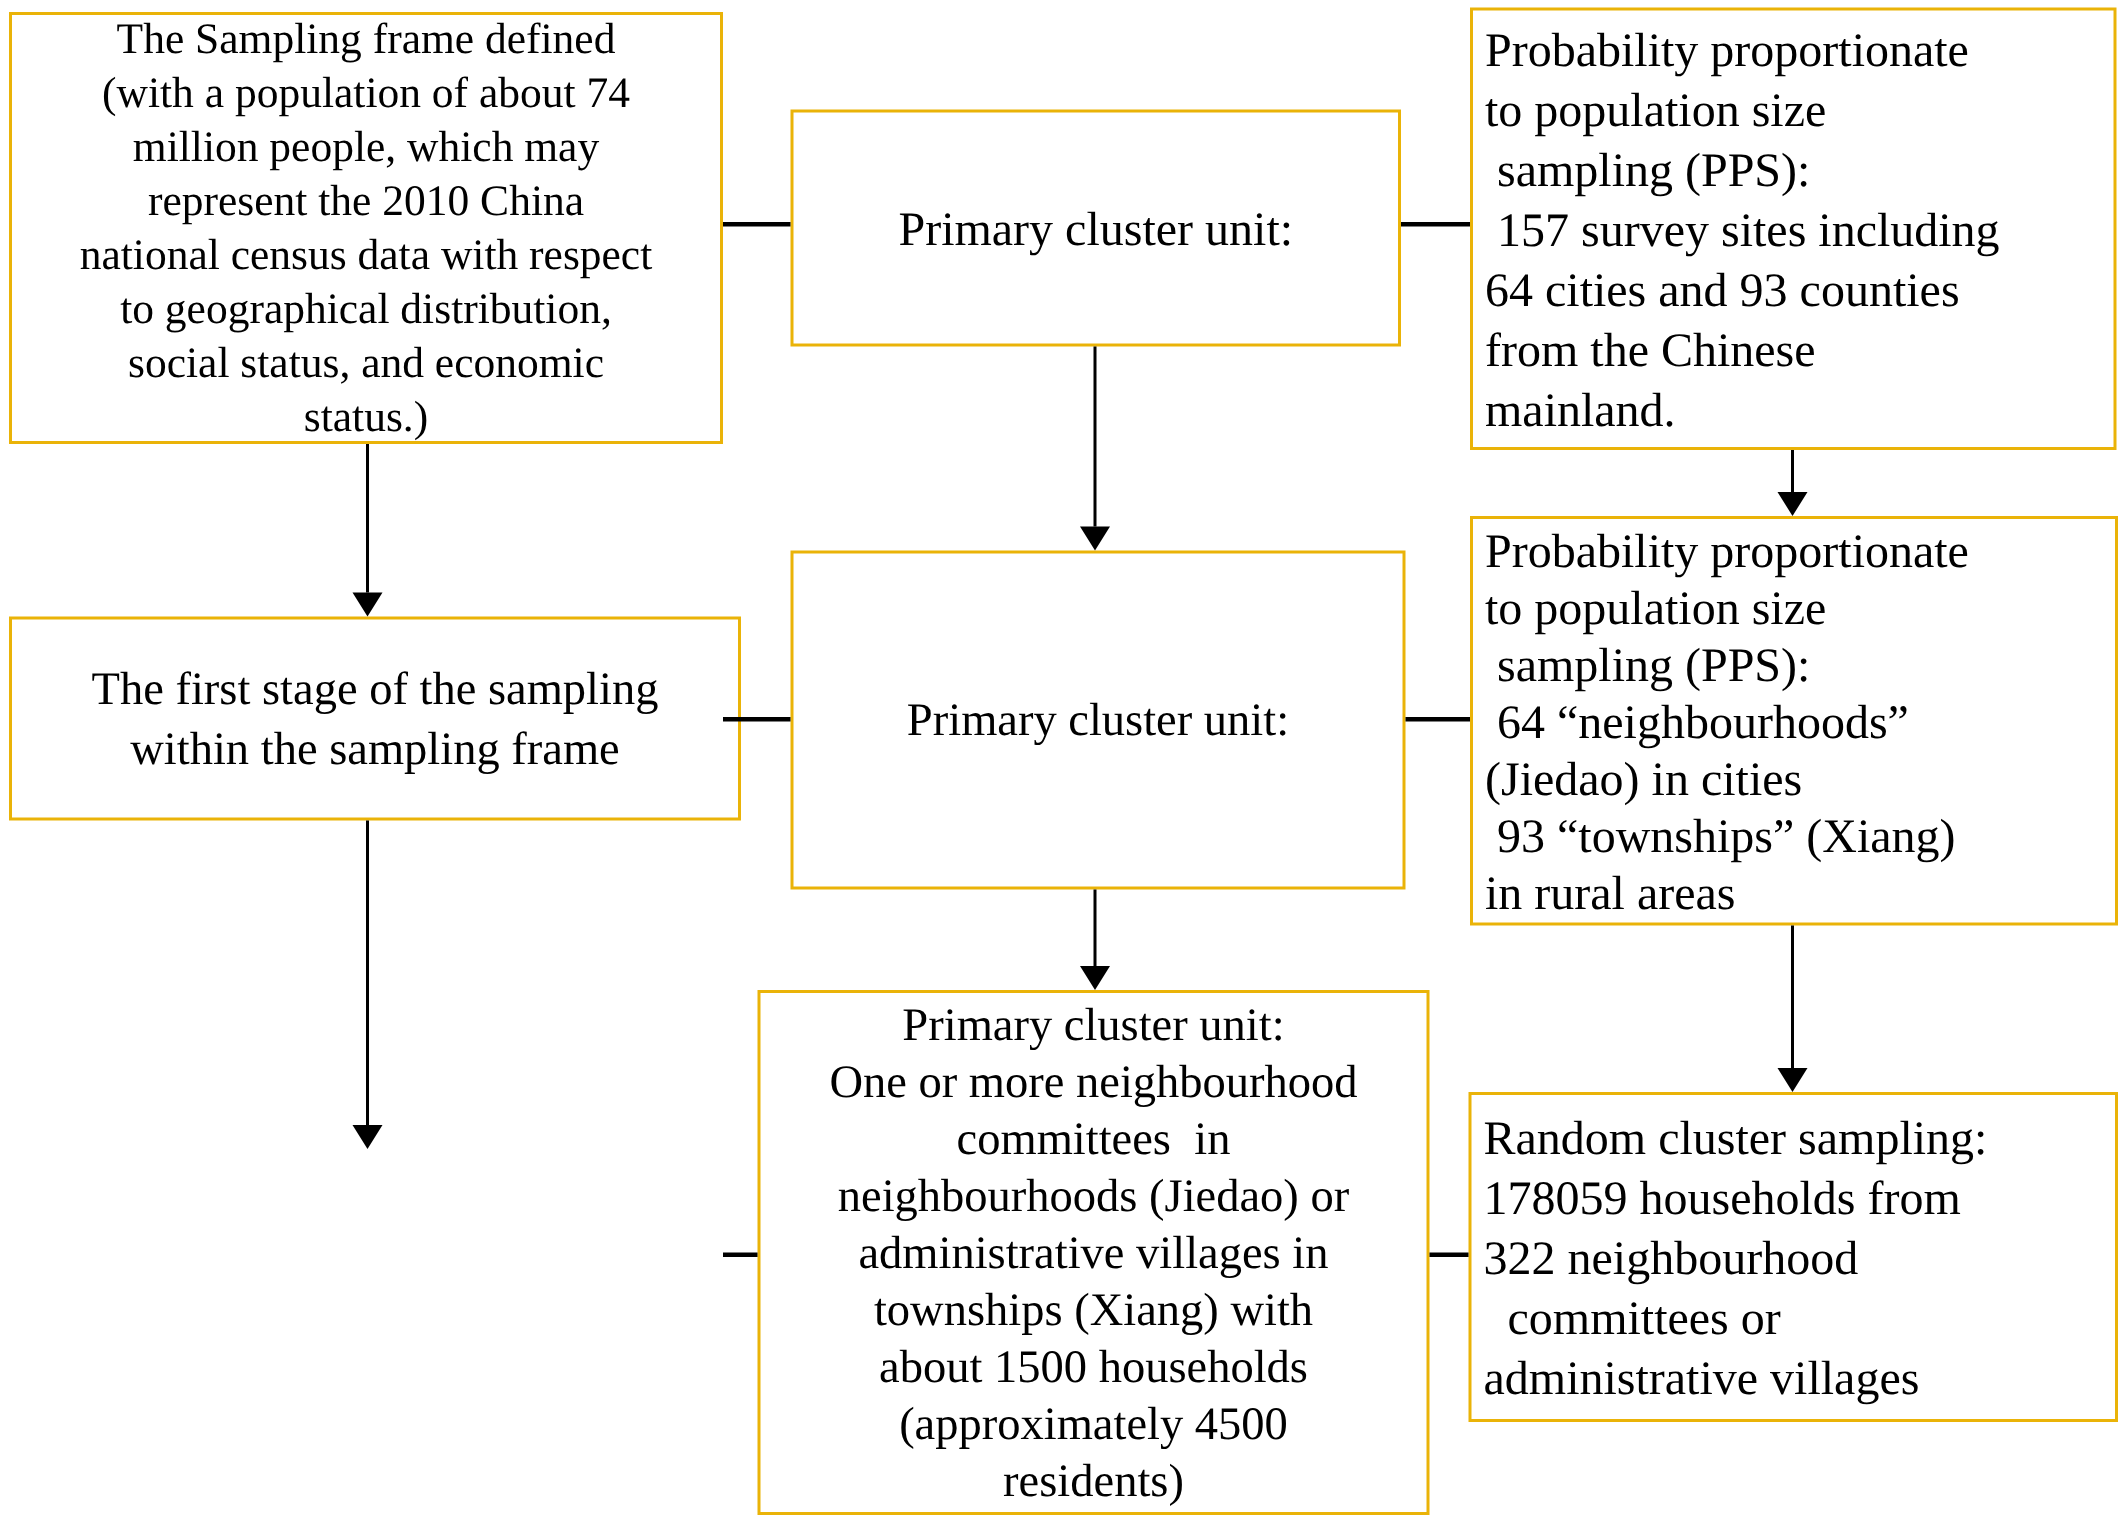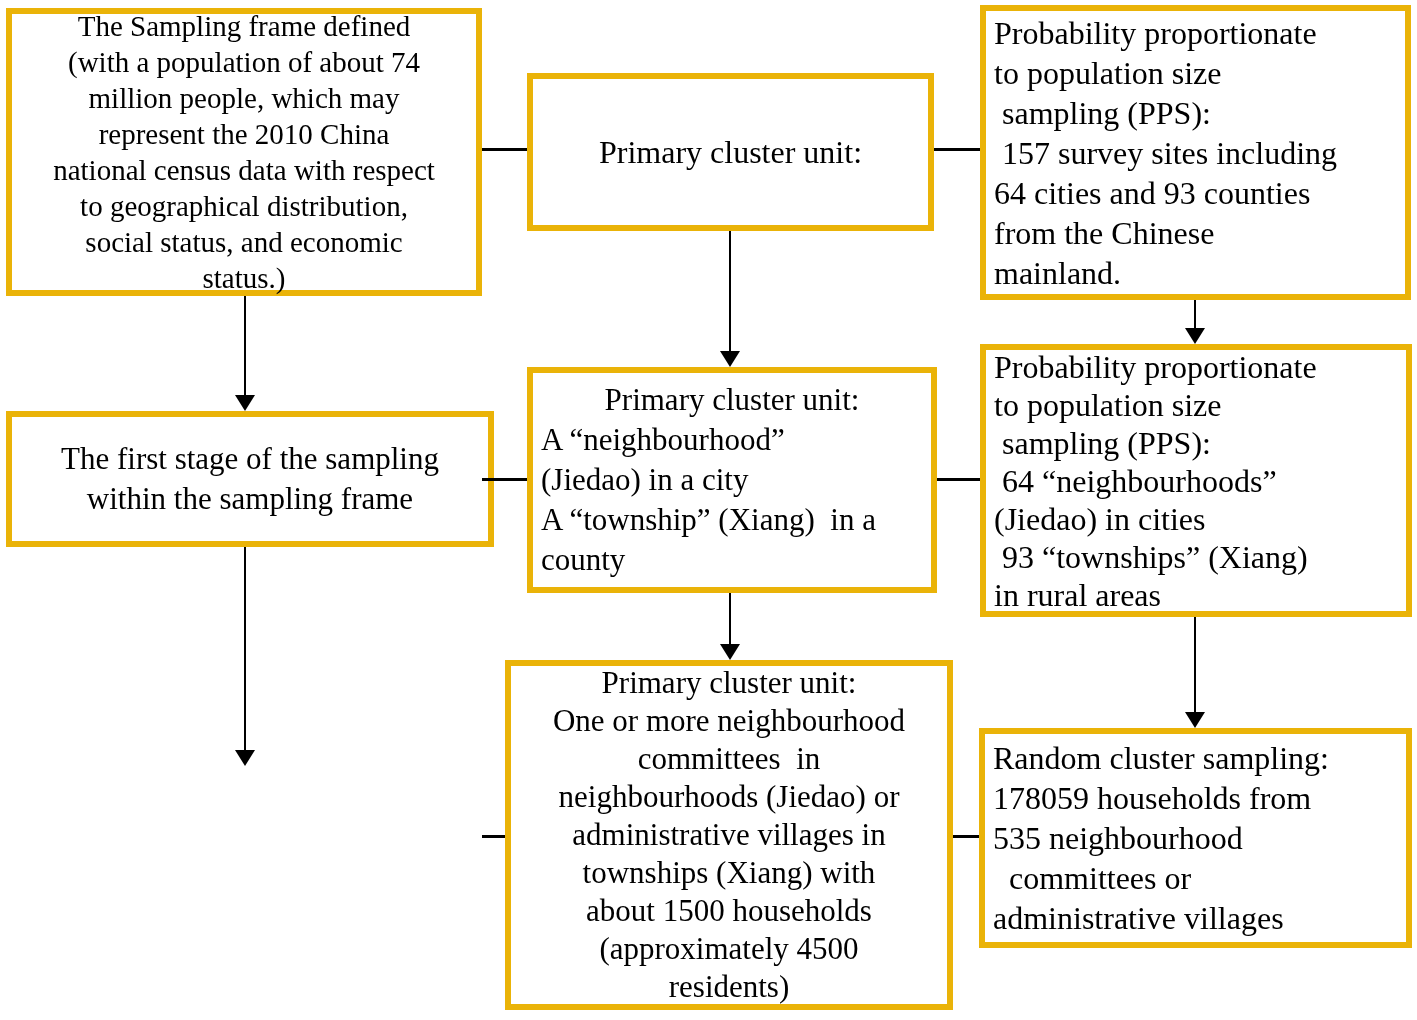--- a/index.html
+++ b/index.html
@@ -12,21 +12,21 @@
     width: 1417px;
     height: 1020px;
     background: #ffffff;
     font-family: "Liberation Serif", "DejaVu Serif", serif;
     color: #000000;
     overflow: hidden;
   }
   .box {
     position: absolute;
     box-sizing: border-box;
-    border: 6px solid #eab308;
+    border: 2px solid #eab308;
     background: #ffffff;
     display: flex;
     flex-direction: column;
     align-items: stretch;
     justify-content: center;
   }
   .txt {
     white-space: pre;
     color: #000000;
   }
@@ -104,24 +104,20 @@
 mainland.</div>
   </div>
 
   <div class="box b-left2">
     <div class="txt center">The first stage of the sampling
 within the sampling frame</div>
   </div>
 
   <div class="box b-mid2">
     <div class="txt center">Primary cluster unit:</div>
-    <div class="txt leftal">A “neighbourhood”
-(Jiedao) in a city
-A “township” (Xiang)  in a
-county</div>
   </div>
 
   <div class="box b-right2">
     <div class="txt leftal">Probability proportionate
 to population size
  sampling (PPS):
  64 “neighbourhoods”
 (Jiedao) in cities
  93 “townships” (Xiang)
 in rural areas</div>
@@ -136,21 +132,21 @@
 administrative villages in
 townships (Xiang) with
 about 1500 households
 (approximately 4500
 residents)</div>
   </div>
 
   <div class="box b-right3">
     <div class="txt leftal">Random cluster sampling:
 178059 households from
-535 neighbourhood
+322 neighbourhood
   committees or
 administrative villages</div>
   </div>
 
   <div class="hline" style="left:482px; top:148px; width:45px;"></div>
   <div class="hline" style="left:934px; top:148px; width:46px;"></div>
   <div class="hline" style="left:482px; top:478px; width:45px;"></div>
   <div class="hline" style="left:937px; top:478px; width:43px;"></div>
   <div class="hline" style="left:482px; top:835px; width:23px;"></div>
   <div class="hline" style="left:953px; top:835px; width:26px;"></div>

